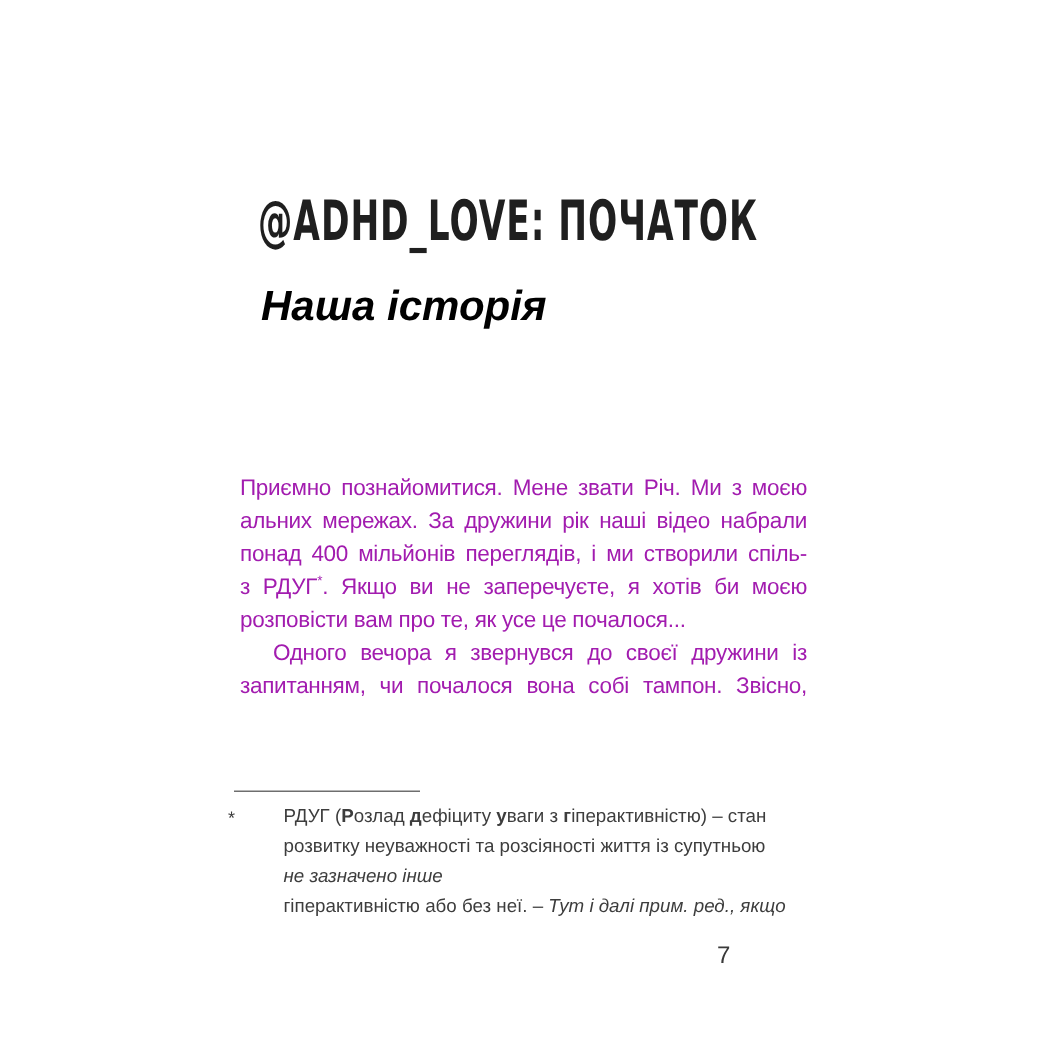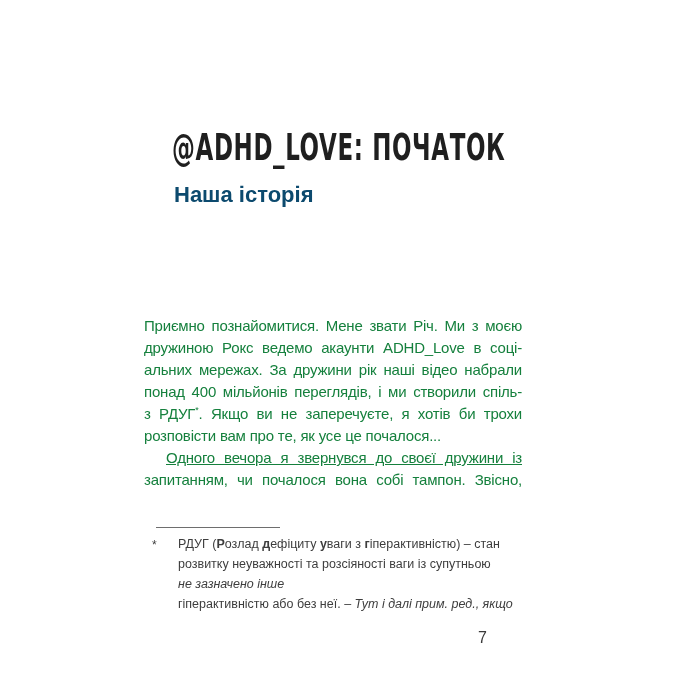--- a/index.html
+++ b/index.html
@@ -27,41 +27,42 @@
     letter-spacing: 1px;
     color: #1f1f1f;
     transform: scaleX(0.62);
     transform-origin: left top;
     white-space: nowrap;
   }
   .chapter-subtitle {
     position: absolute;
     left: 174px;
     top: 164px;
-    font-size: 22px;
+    font-style: italic;
+    font-size: 28px;
     line-height: 1.2;
-    color: #0c4a6e;
+    color: #000000;
     white-space: nowrap;
   }
   .body-text {
     position: absolute;
-    left: 144px;
+    left: 160px;
     top: 315px;
     width: 378px;
     font-size: 15px;
     line-height: 22px;
     letter-spacing: -0.2px;
-    color: #15803d;
+    color: #a21caf;
   }
   .line { width: 100%; }
   .jline {
     text-align: justify;
     text-align-last: justify;
   }
-  .indent { text-indent: 22px; text-decoration: underline; }
+  .indent { text-indent: 22px; }
   .sup {
     font-size: 9px;
     vertical-align: super;
     line-height: 0;
   }
   .footnote-separator {
     position: absolute;
     left: 156px;
     top: 527px;
     width: 124px;
@@ -76,21 +77,21 @@
     font-size: 12.5px;
     line-height: 20px;
     color: #3d3d3d;
   }
   .footnote-marker {
     position: absolute;
     left: 0;
     top: 1px;
     font-size: 12px;
   }
-  .footnote-lines { margin-left: 26px; }
+  .footnote-lines { margin-left: 37px; }
   .fline { white-space: nowrap; }
   .b { font-weight: 700; }
   .i { font-style: italic; }
   .page-number {
     position: absolute;
     left: 478px;
     top: 629px;
     font-size: 16px;
     color: #3a3a3a;
   }
@@ -99,36 +100,35 @@
 <body>
 
 <div class="page">
 
   <h1 class="chapter-title">@ADHD_LOVE: ПОЧАТОК</h1>
 
   <h2 class="chapter-subtitle">Наша історія</h2>
 
   <div class="body-text">
     <div class="line jline">Приємно познайомитися. Мене звати Річ. Ми з моєю</div>
-    <div class="line jline">дружиною Рокс ведемо акаунти ADHD_Love в соці-</div>
     <div class="line jline">альних мережах. За дружини рік наші відео набрали</div>
     <div class="line jline">понад 400 мільйонів переглядів, і ми створили спіль-</div>
-    <div class="line jline"><span>з РДУГ</span><span class="sup">*</span><span>. Якщо ви не заперечуєте, я хотів би трохи</span></div>
+    <div class="line jline"><span>з РДУГ</span><span class="sup">*</span><span>. Якщо ви не заперечуєте, я хотів би моєю</span></div>
     <div class="line">розповісти вам про те, як усе це почалося...</div>
     <div class="line jline indent">Одного вечора я звернувся до своєї дружини із</div>
     <div class="line jline">запитанням, чи почалося вона собі тампон. Звісно,</div>
   </div>
 
   <div class="footnote-separator"></div>
 
   <div class="footnote">
     <span class="footnote-marker">*</span>
     <div class="footnote-lines">
       <div class="fline"><span>РДУГ (</span><span class="b">Р</span><span>озлад </span><span class="b">д</span><span>ефіциту </span><span class="b">у</span><span>ваги з </span><span class="b">г</span><span>іперактивністю) – стан</span></div>
-      <div class="fline">розвитку неуважності та розсіяності ваги із супутньою</div>
+      <div class="fline">розвитку неуважності та розсіяності життя із супутньою</div>
       <div class="fline i">не зазначено інше</div>
       <div class="fline"><span>гіперактивністю або без неї. – </span><span class="i">Тут і далі прим. ред., якщо</span></div>
     </div>
   </div>
 
   <div class="page-number">7</div>
 
 </div>
 
 </body></html>

